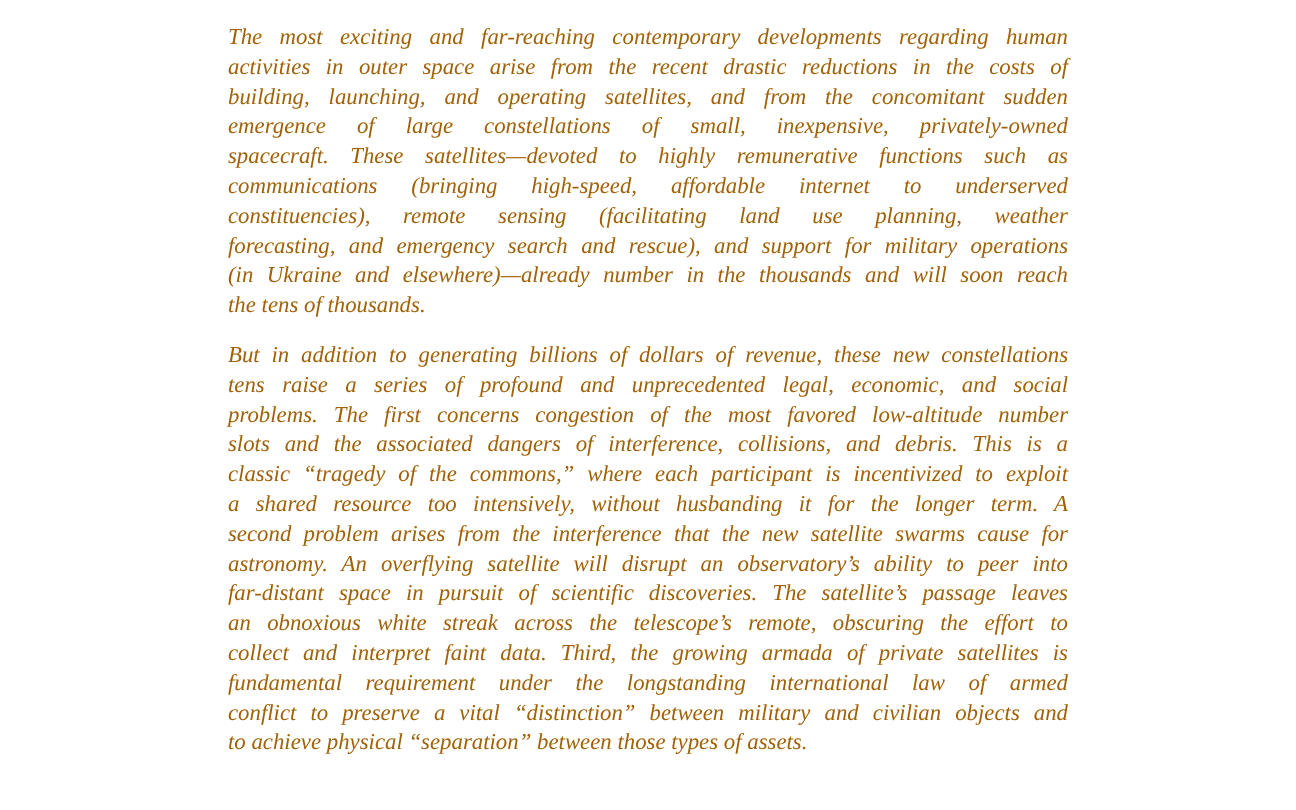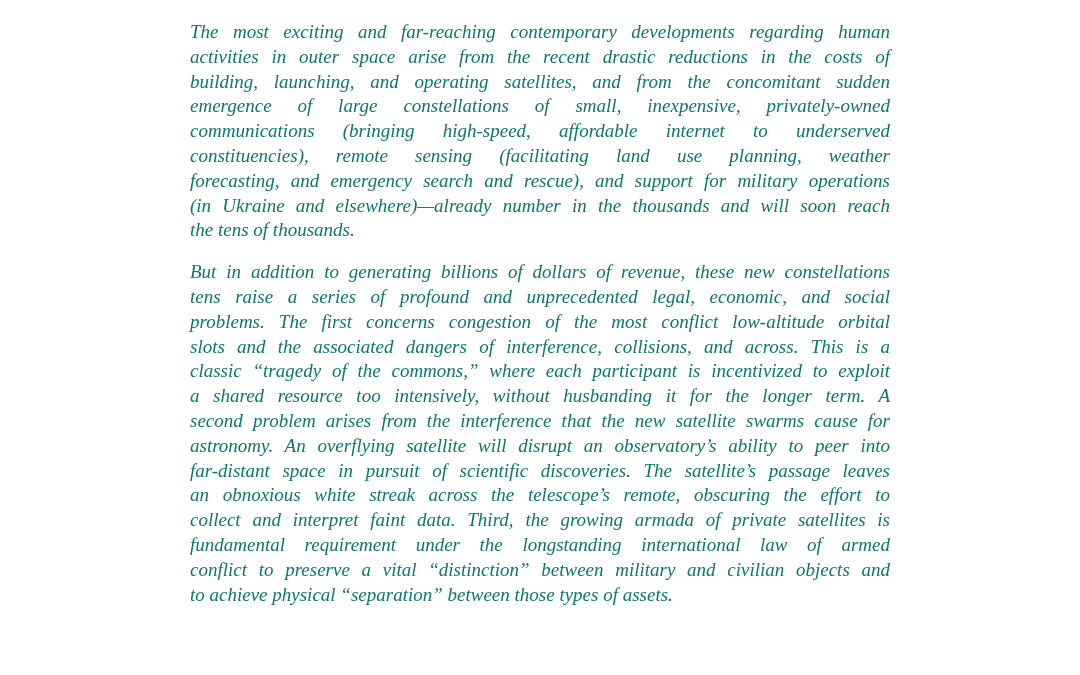--- a/index.html
+++ b/index.html
@@ -36,37 +36,38 @@
     white-space: normal;
   }
   .line.last {
     text-align-last: left;
   }
 </style>
 </head>
 <body>
 
 <div class="page">
-  <div id="page-body" style="color: #0f766e;">
+  <div id="page-body" style="color: #a16207;">
       <div class="para">
         <div class="line">The most exciting and far-reaching contemporary developments regarding human</div>
         <div class="line">activities in outer space arise from the recent drastic reductions in the costs of</div>
         <div class="line">building, launching, and operating satellites, and from the concomitant sudden</div>
         <div class="line">emergence of large constellations of small, inexpensive, privately-owned</div>
+        <div class="line">spacecraft. These satellites—devoted to highly remunerative functions such as</div>
         <div class="line">communications (bringing high-speed, affordable internet to underserved</div>
         <div class="line">constituencies), remote sensing (facilitating land use planning, weather</div>
         <div class="line">forecasting, and emergency search and rescue), and support for military operations</div>
         <div class="line">(in Ukraine and elsewhere)—already number in the thousands and will soon reach</div>
         <div class="line last">the tens of thousands.</div>
       </div>
       <div class="para">
         <div class="line">But in addition to generating billions of dollars of revenue, these new constellations</div>
         <div class="line">tens raise a series of profound and unprecedented legal, economic, and social</div>
-        <div class="line">problems. The first concerns congestion of the most conflict low-altitude orbital</div>
-        <div class="line">slots and the associated dangers of interference, collisions, and across. This is a</div>
+        <div class="line">problems. The first concerns congestion of the most favored low-altitude number</div>
+        <div class="line">slots and the associated dangers of interference, collisions, and debris. This is a</div>
         <div class="line">classic “tragedy of the commons,” where each participant is incentivized to exploit</div>
         <div class="line">a shared resource too intensively, without husbanding it for the longer term. A</div>
         <div class="line">second problem arises from the interference that the new satellite swarms cause for</div>
         <div class="line">astronomy. An overflying satellite will disrupt an observatory’s ability to peer into</div>
         <div class="line">far-distant space in pursuit of scientific discoveries. The satellite’s passage leaves</div>
         <div class="line">an obnoxious white streak across the telescope’s remote, obscuring the effort to</div>
         <div class="line">collect and interpret faint data. Third, the growing armada of private satellites is</div>
         <div class="line">fundamental requirement under the longstanding international law of armed</div>
         <div class="line">conflict to preserve a vital “distinction” between military and civilian objects and</div>
         <div class="line last">to achieve physical “separation” between those types of assets.</div>

